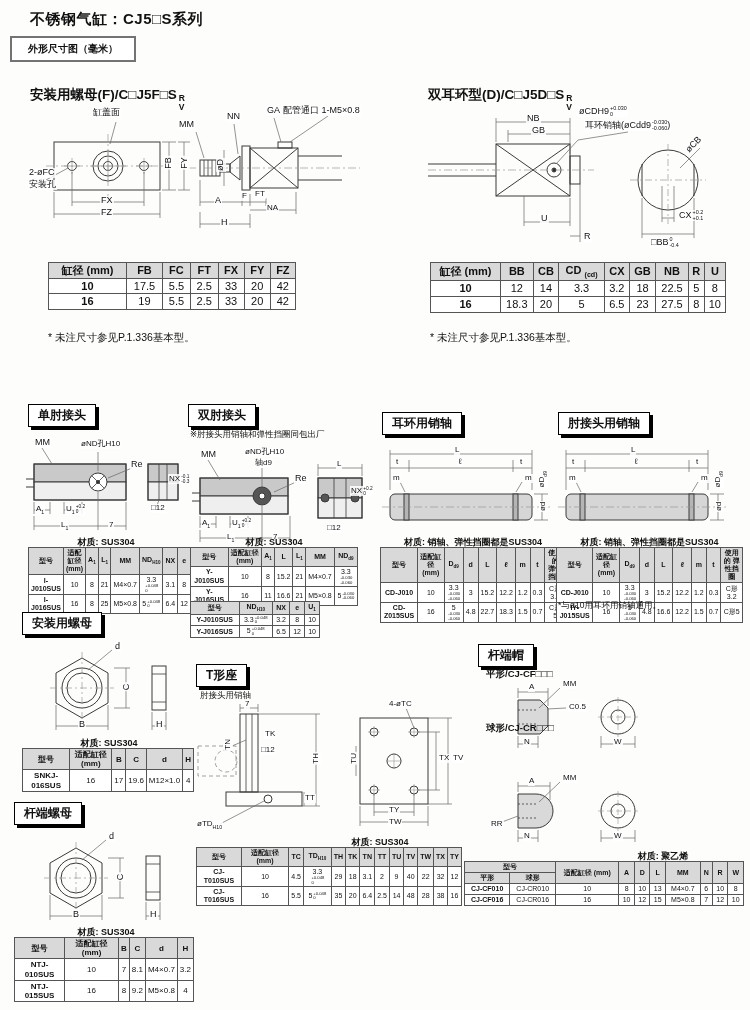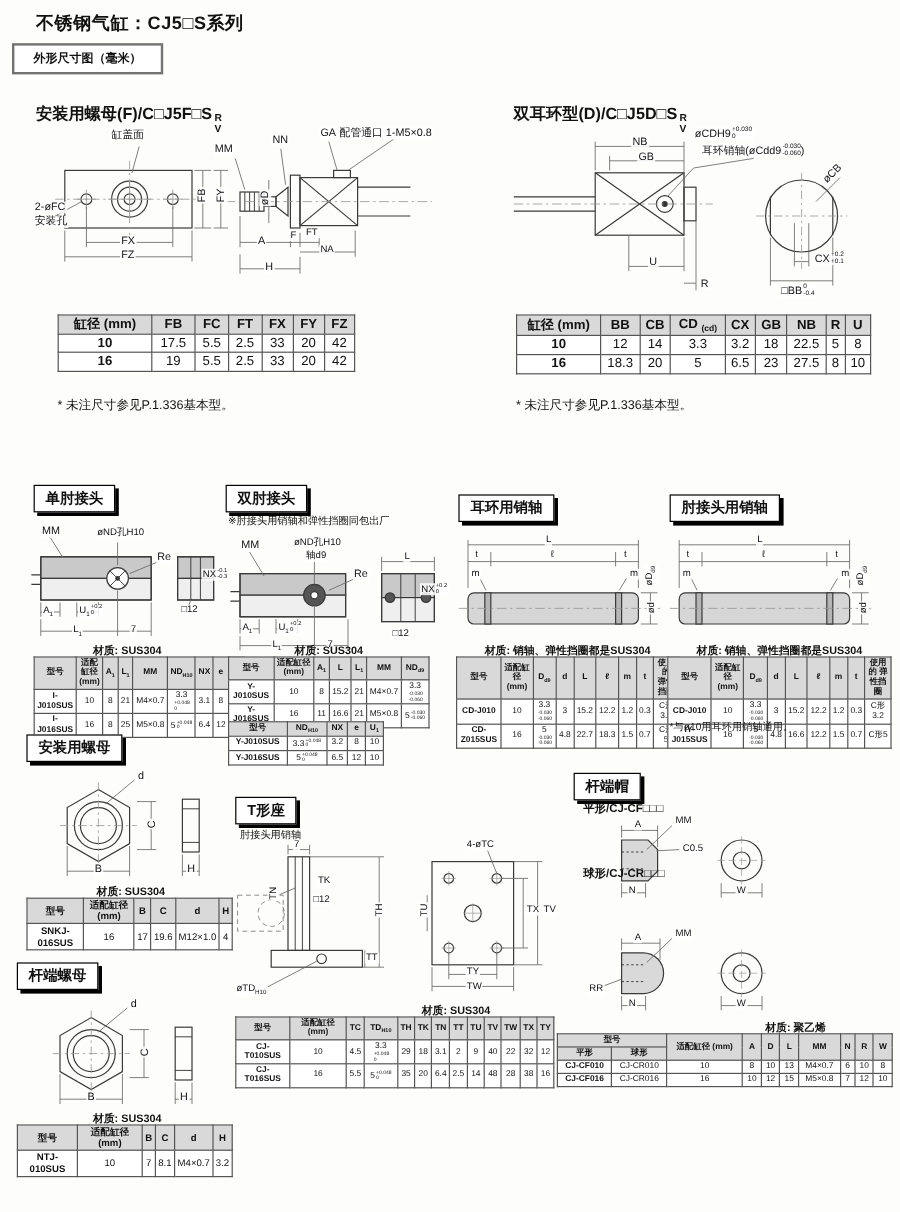--- a/index.html
+++ b/index.html
@@ -895,16 +895,24 @@
           <th>H</th>
         </tr>
         <tr>
           <td>NTJ-010SUS</td>
           <td>10</td>
           <td>7</td>
           <td>8.1</td>
           <td>M4×0.7</td>
           <td>3.2</td>
         </tr>
+        <tr>
+          <td>NTJ-015SUS</td>
+          <td>16</td>
+          <td>8</td>
+          <td>9.2</td>
+          <td>M5×0.8</td>
+          <td>4</td>
+        </tr>
       </tbody>
   </table>
 
 </div>
 
 </body></html>

